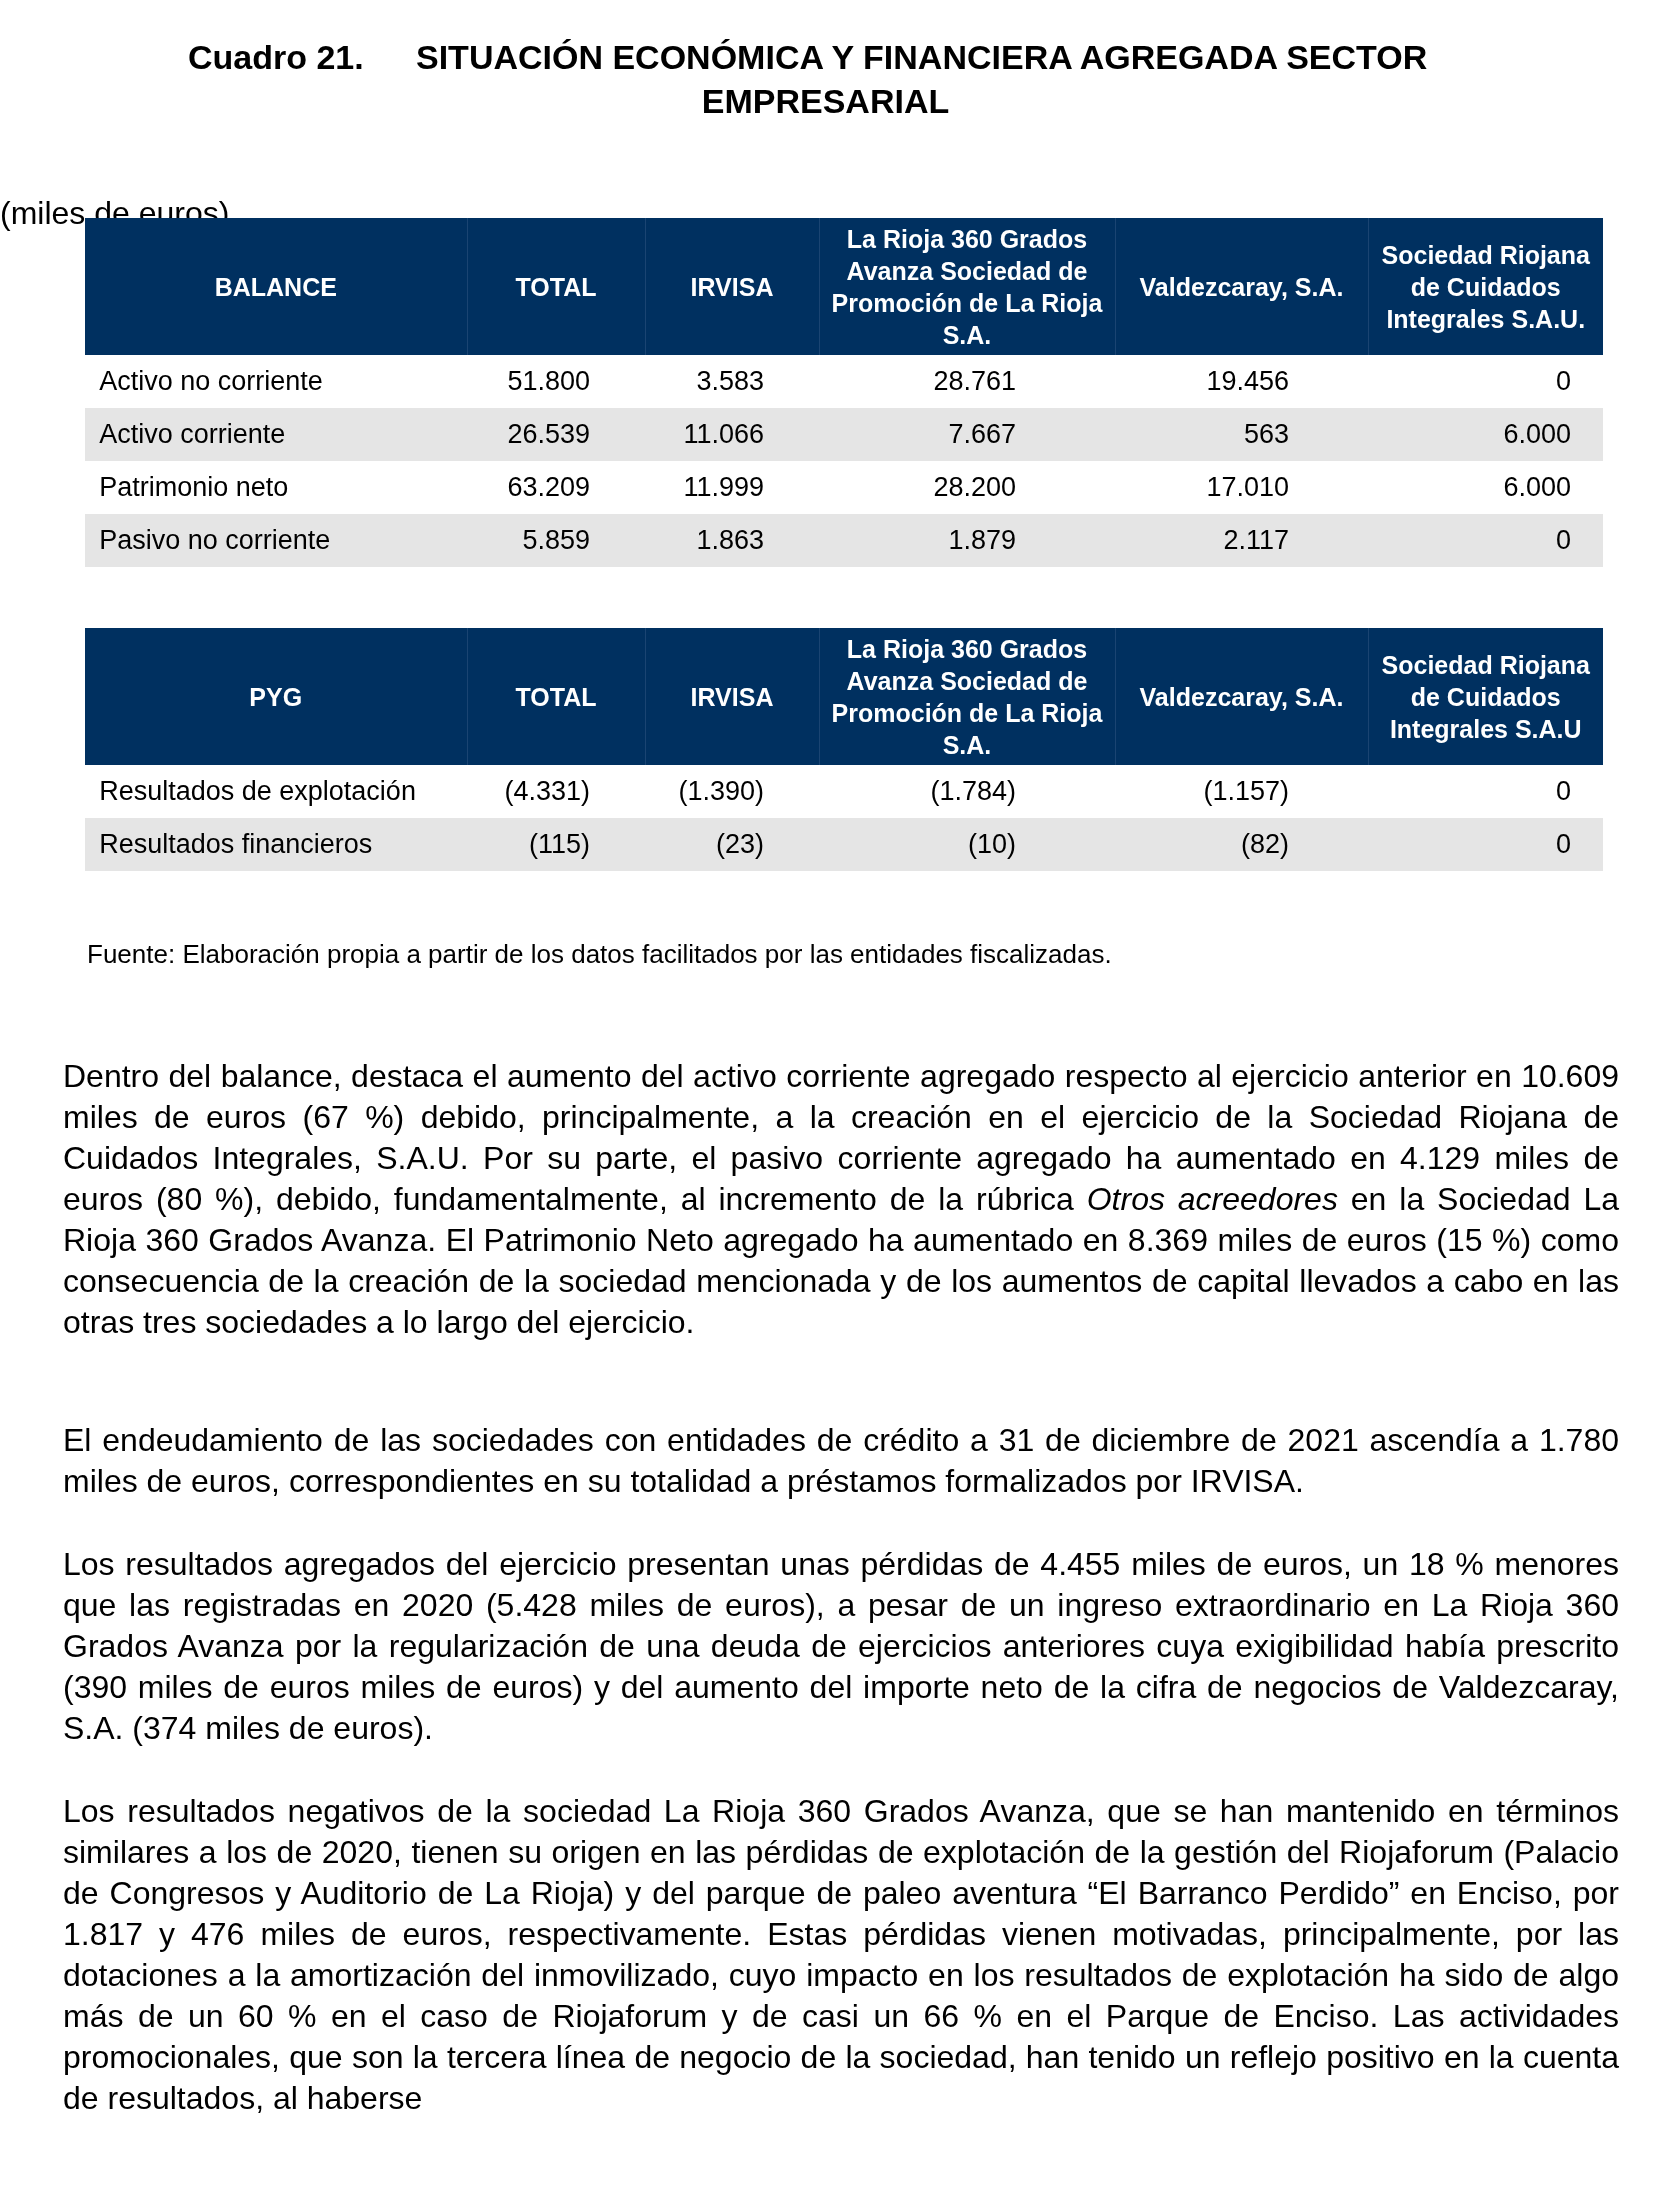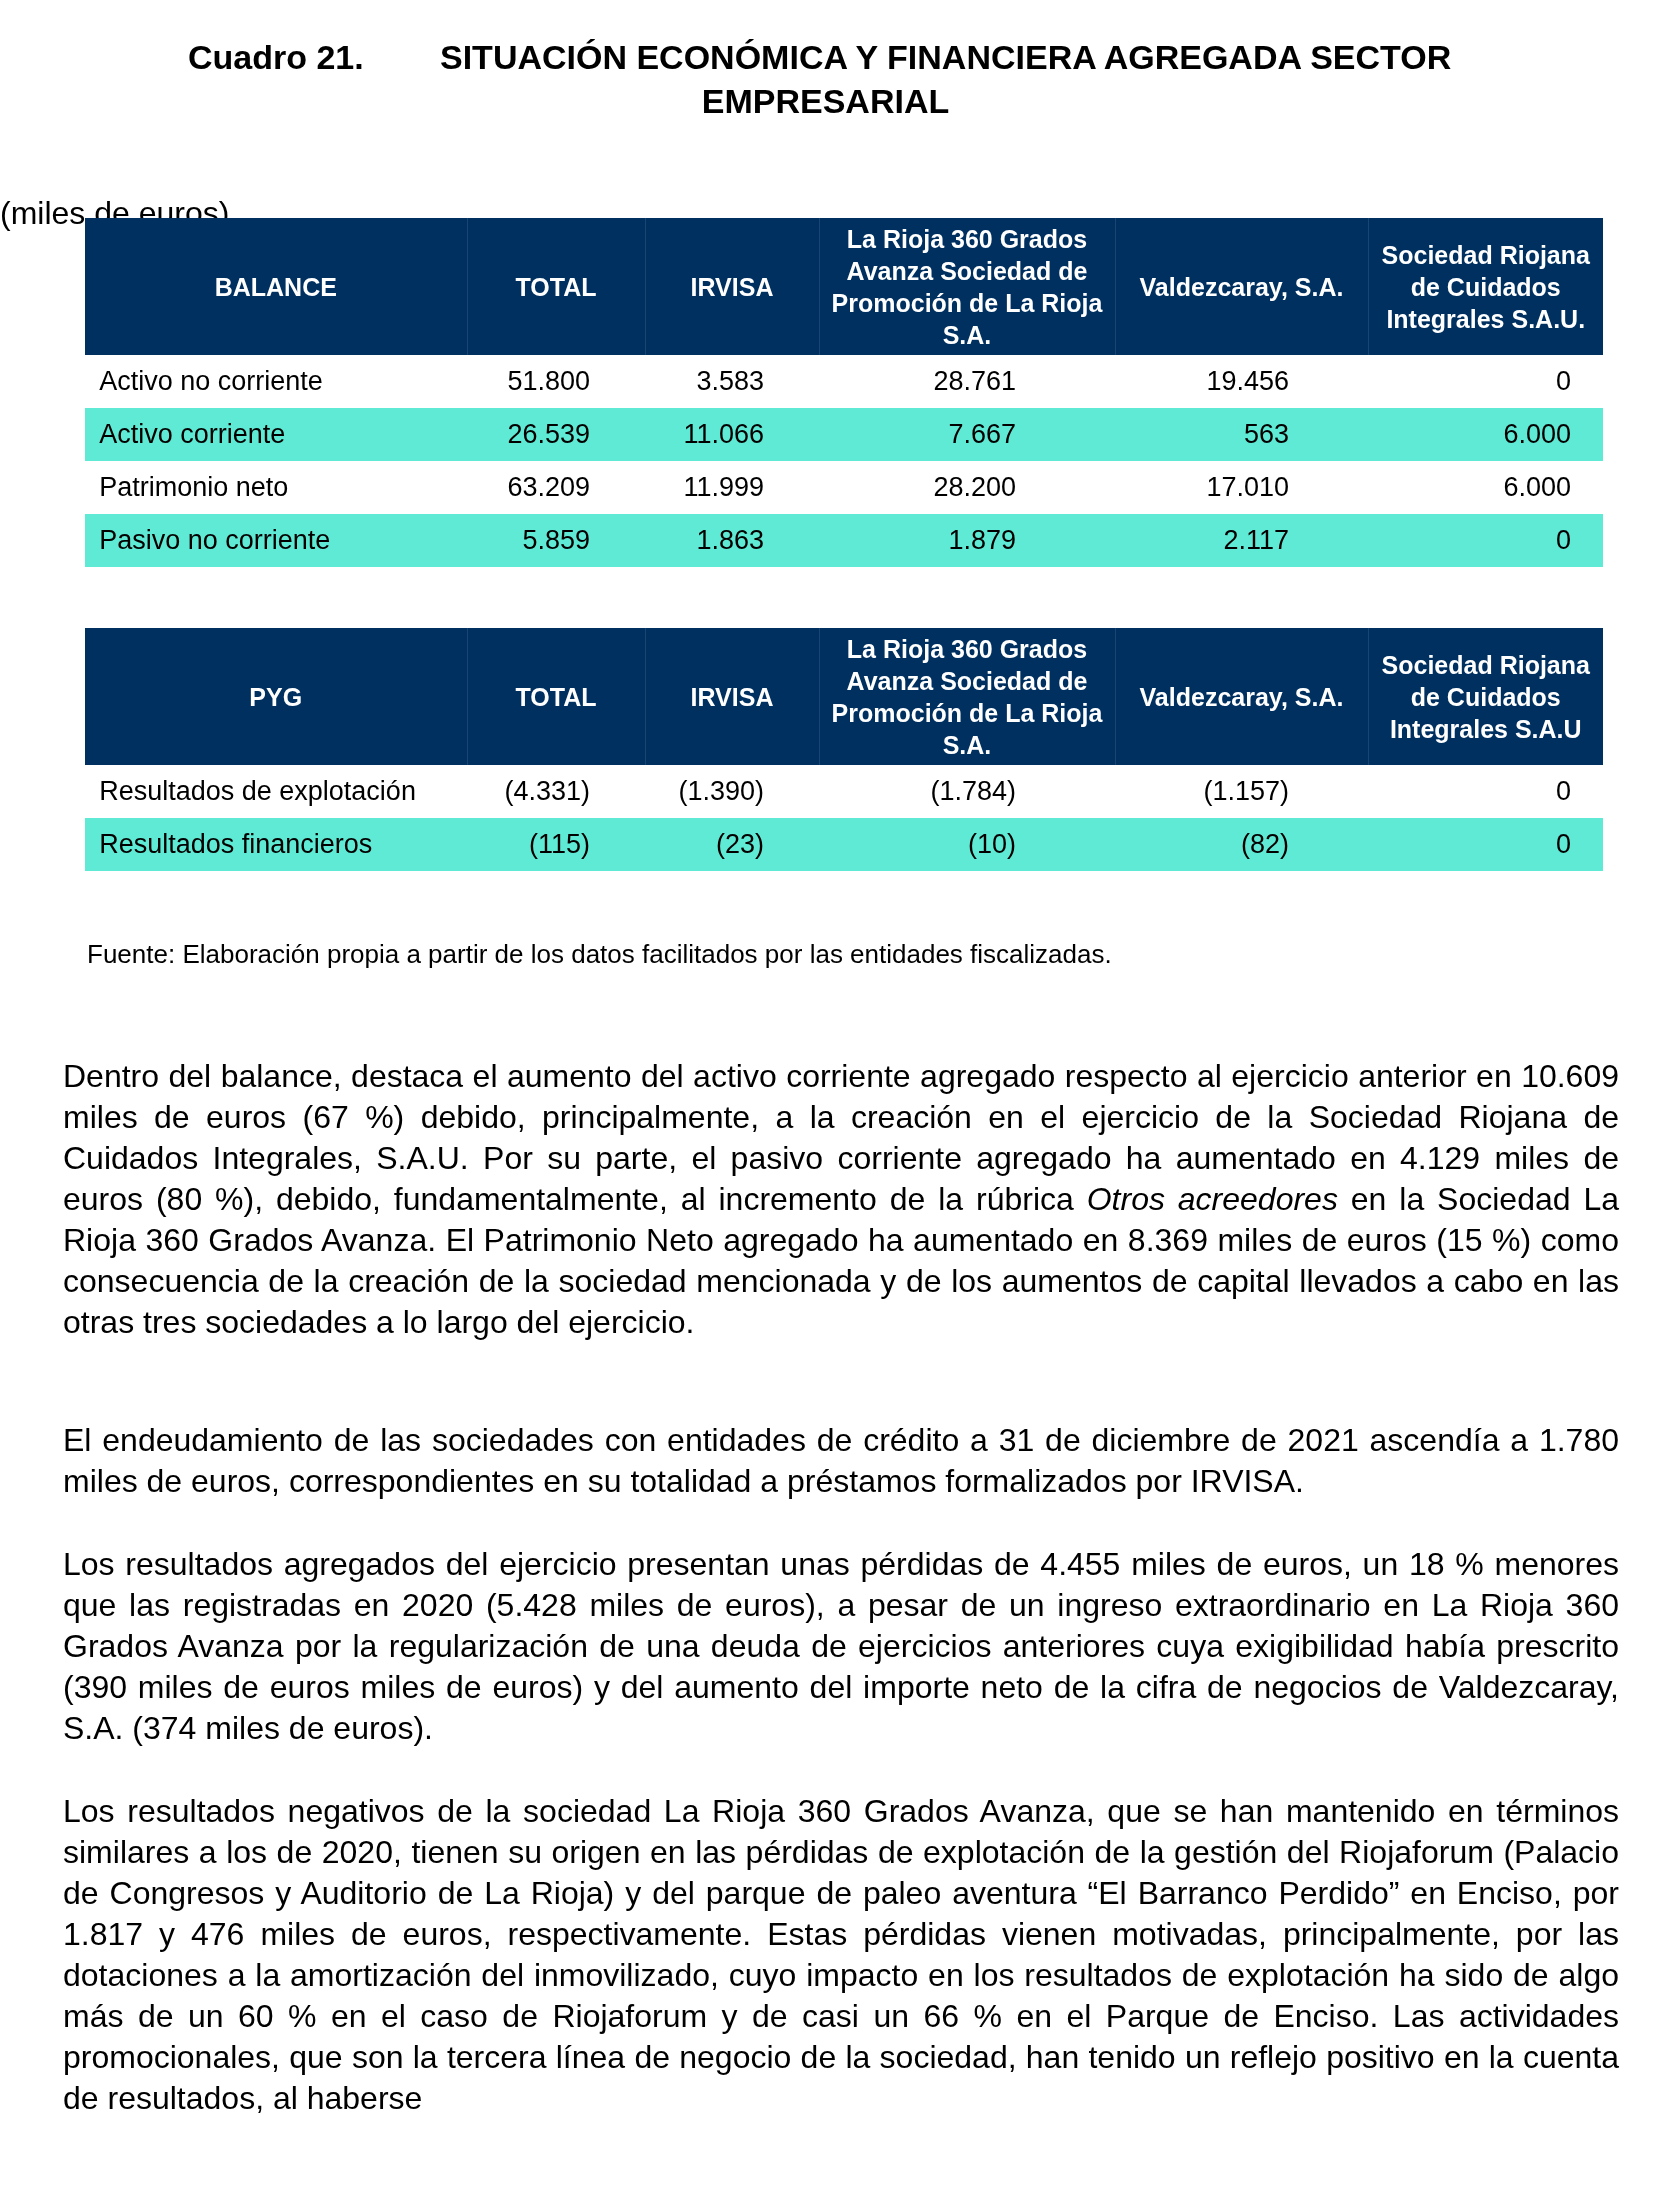--- a/index.html
+++ b/index.html
@@ -6,21 +6,21 @@
   body {
     width: 1680px; height: 2194px; position: relative; overflow: hidden;
     font-family: "Liberation Sans", sans-serif; color: #000;
   }
   .title-block { position: absolute; left: 0; top: 35px; width: 1680px; }
   .title-line1 {
     position: absolute; top: 0; left: 0; width: 1680px;
     font-weight: bold; font-size: 34px; line-height: 44px;
   }
   .title-num { position: absolute; left: 188px; }
-  .title-text { position: absolute; left: 440px; }
+  .title-text { position: absolute; left: 416px; }
   .title-line2 {
     position: absolute; top: 44px; left: 0; width: 1651px; text-align: center;
     font-weight: bold; font-size: 34px; line-height: 44px;
   }
   .subtitle {
     position: absolute; top: 158px; left: 0; width: 1680px; 
     font-size: 32px; line-height: 40px;
   }
   table.fin {
     position: absolute; left: 85px; width: 1518px;
@@ -36,21 +36,21 @@
   table.fin th {
     background: #003060; color: #ffffff; font-weight: bold;
     font-size: 25px; line-height: 32px; text-align: center;
     padding: 4.7px 4.7px; height: 136px; box-sizing: border-box;
     border-left: 0.8px solid #1a4472;
   }
   table.fin th:first-child { border-left: none; }
   table.fin td {
     height: 53px; padding: 0 0; line-height: 53px; white-space: nowrap;
   }
-  table.fin tr.band td { background: #5eead4; }
+  table.fin tr.band td { background: #e5e5e5; }
   table.fin td.lbl { padding-left: 14.2px; text-align: left; }
   table.fin td.num { text-align: right; }
   table.fin td.n1 { padding-right: 55px; }
   table.fin td.n2 { padding-right: 55px; }
   table.fin td.n3 { padding-right: 99px; }
   table.fin td.n4 { padding-right: 79px; }
   table.fin td.n5 { padding-right: 32px; }
   table.fin tr.last td { border-bottom: 2.4px solid #1f4e79; }
   #balance-table { top: 218px; }
   #pyg-table { top: 628px; }

